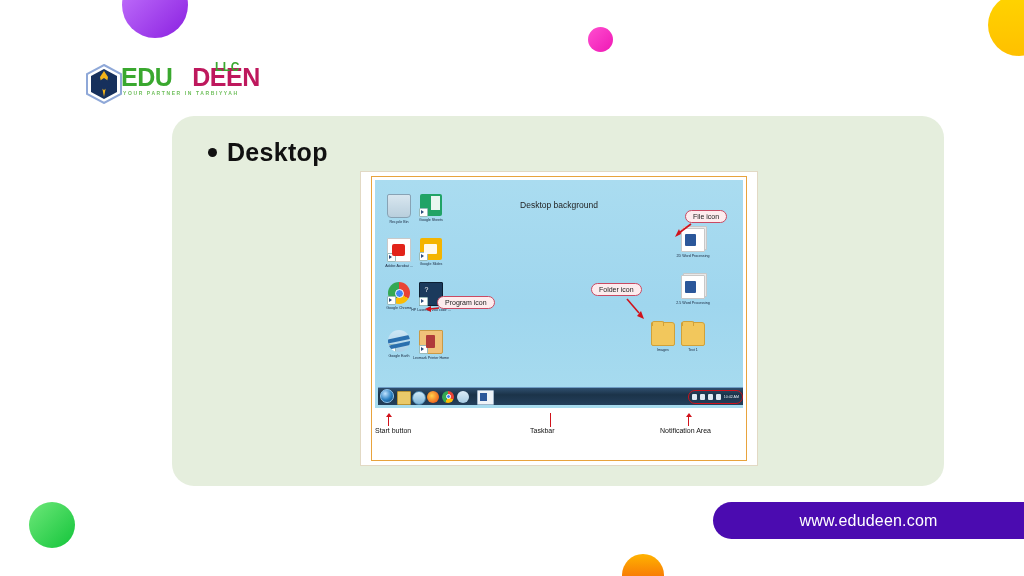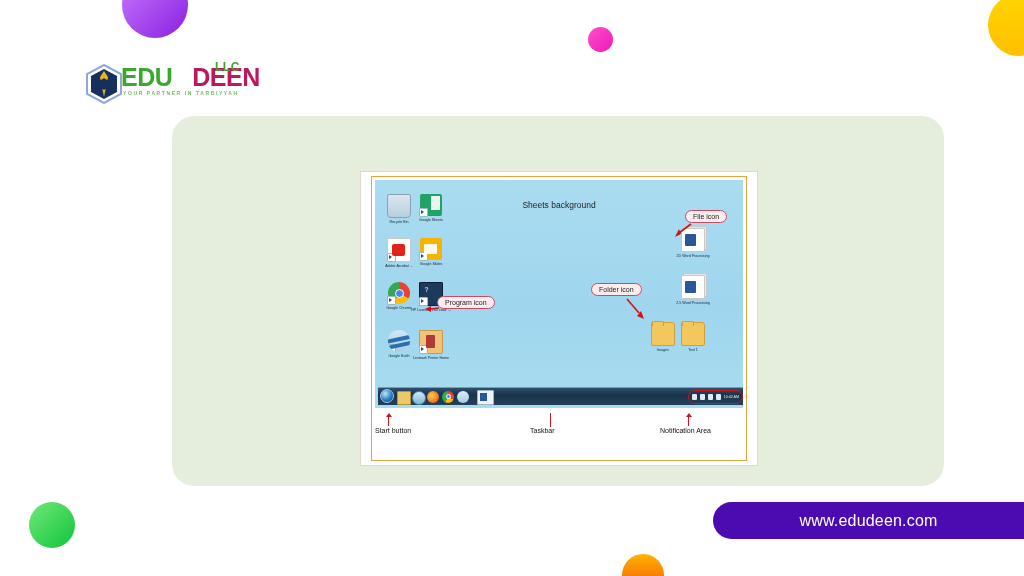--- a/index.html
+++ b/index.html
@@ -172,27 +172,31 @@
   </svg>
   <div class="logo-text">
     <span class="logo-edu">EDU</span><span class="logo-deen">DEEN</span>
   </div>
   <div class="logo-llc">LLC</div>
   <div class="logo-tagline">YOUR PARTNER IN TARBIYYAH</div>
 </div>
 
 <div id="panel">
 
+  <div id="bullet-row">
+    <span class="bullet-dot"></span>
+    <span id="page-title">Desktop</span>
+  </div>
 
   <div id="shot">
     <div id="shot-inner">
 
       <div id="desktop">
 
-        <div id="desktop-bg-label">Sheets background</div>
+        <div id="desktop-bg-label">Desktop background</div>
 
         <div class="dicon" style="left:4px;  top:14px;">
           <div class="glyph g-recycle"></div>
           <div class="dlabel">Recycle Bin</div>
         </div>
         <div class="dicon" style="left:36px; top:14px;">
           <div class="glyph g-sheets">
               <span class="shortcut"></span>
             </div>
           <div class="dlabel">Google Sheets</div>

